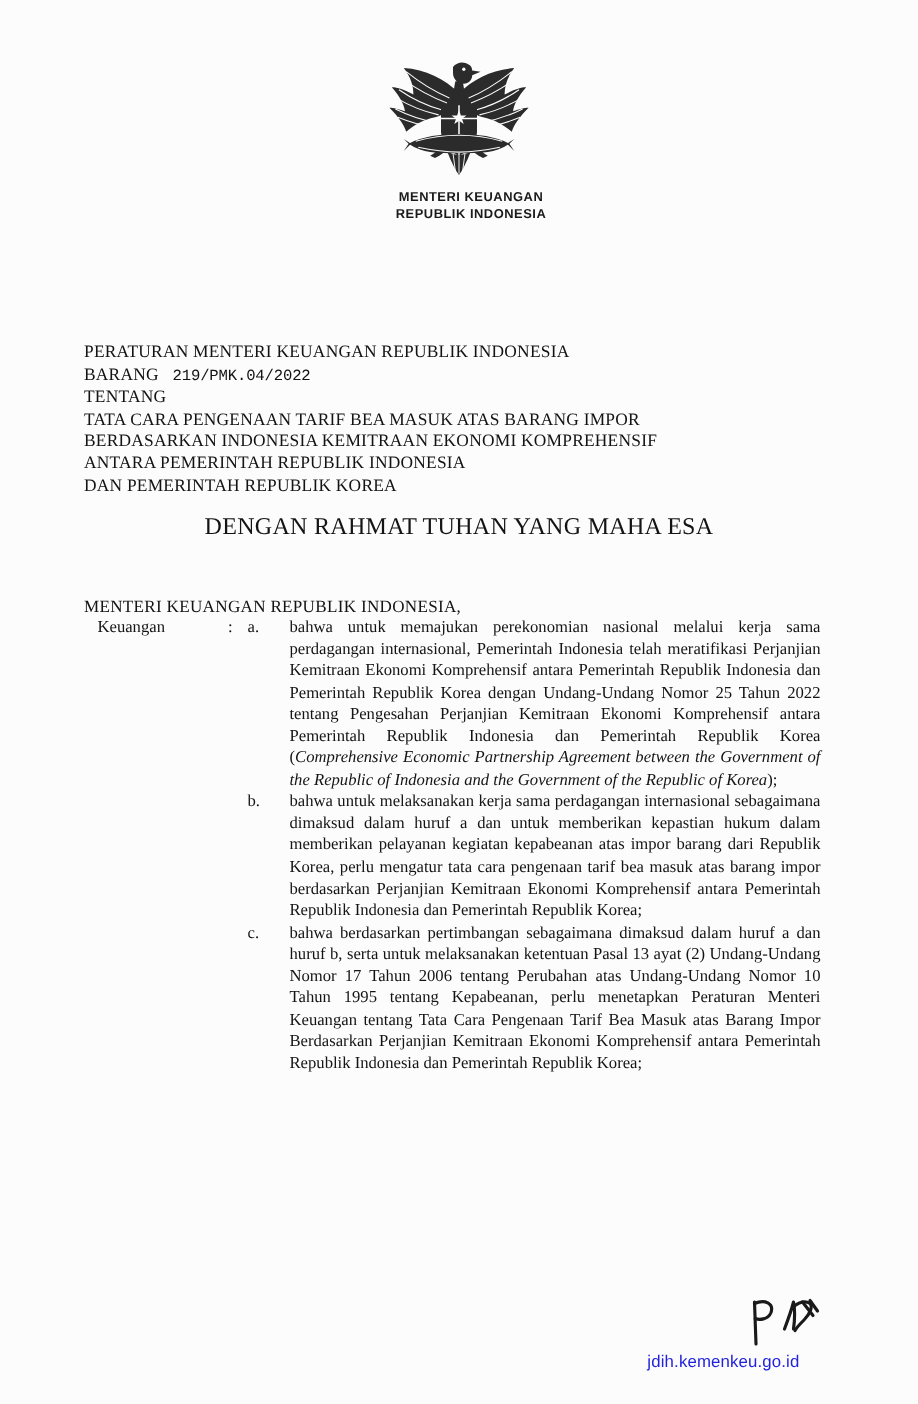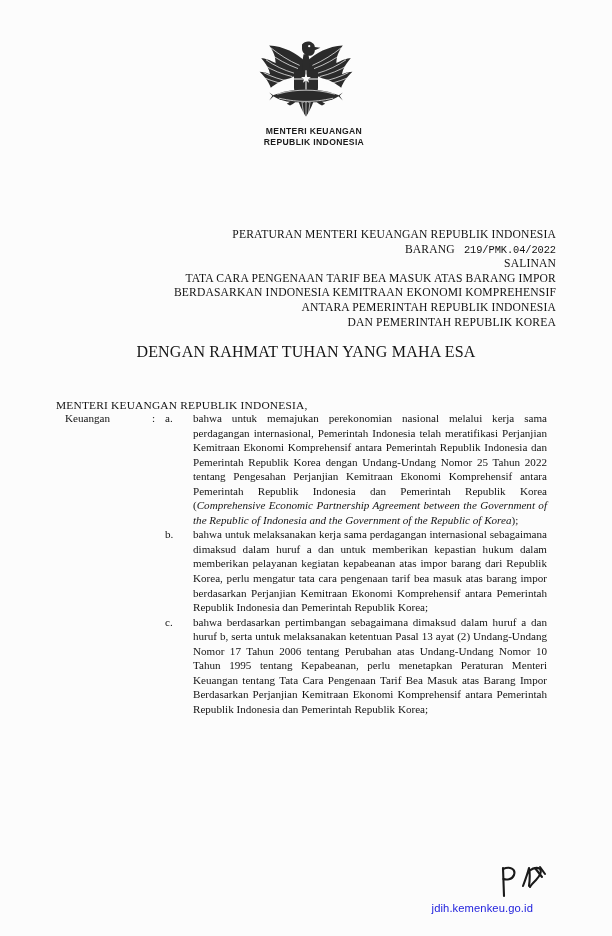--- a/index.html
+++ b/index.html
@@ -49,21 +49,21 @@
     margin-top: 9px;
     color: #101010;
   }
 
   
   .title-block {
     position: absolute;
     left: 56px;
     top: 228px;
     width: 500px;
-    text-align: right;
+    text-align: left;
     font-size: 11.6px;
     line-height: 14.6px;
     letter-spacing: 0.15px;
     color: #131313;
   }
   .nomor-line {
     white-space: pre;
   }
   .nomor-value {
     font-family: "Liberation Mono", monospace;
@@ -214,21 +214,21 @@
     </svg>
     <div class="ministry-line">
       <div>MENTERI KEUANGAN</div>
       <div>REPUBLIK INDONESIA</div>
     </div>
   </div>
 
   <div class="title-block">
     <div>PERATURAN MENTERI KEUANGAN REPUBLIK INDONESIA</div>
     <div class="nomor-line"><span>BARANG</span>&nbsp;&nbsp;&nbsp;<span class="nomor-value">219/PMK.04/2022</span></div>
-    <div>SALINAN</div>
+    <div>TENTANG</div>
     <div>TATA CARA PENGENAAN TARIF BEA MASUK ATAS BARANG IMPOR</div>
     <div>BERDASARKAN INDONESIA KEMITRAAN EKONOMI KOMPREHENSIF</div>
     <div>ANTARA PEMERINTAH REPUBLIK INDONESIA</div>
     <div>DAN PEMERINTAH REPUBLIK KOREA</div>
   </div>
 
   <div class="dengan-rahmat">DENGAN RAHMAT TUHAN YANG MAHA ESA</div>
   <div class="menteri-line">MENTERI KEUANGAN REPUBLIK INDONESIA,</div>
 
   <div class="considering">

